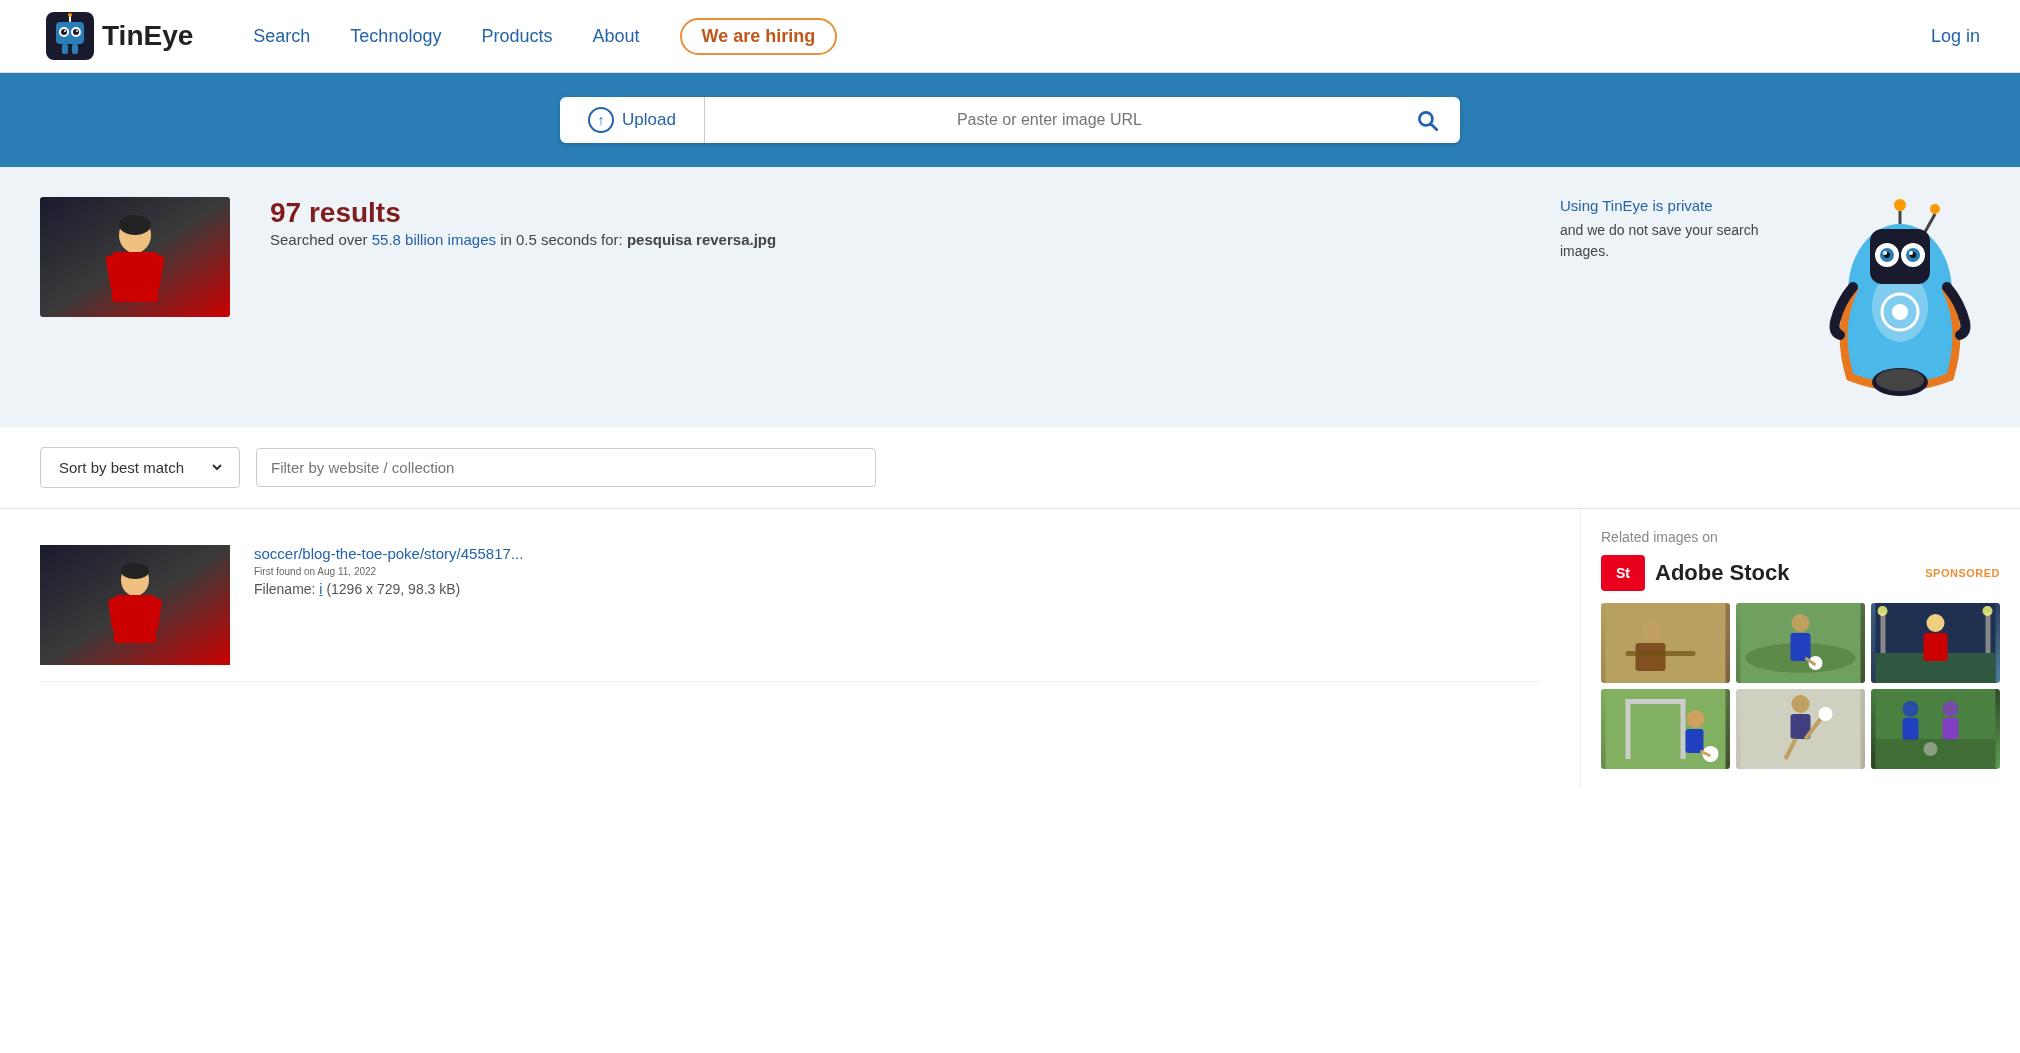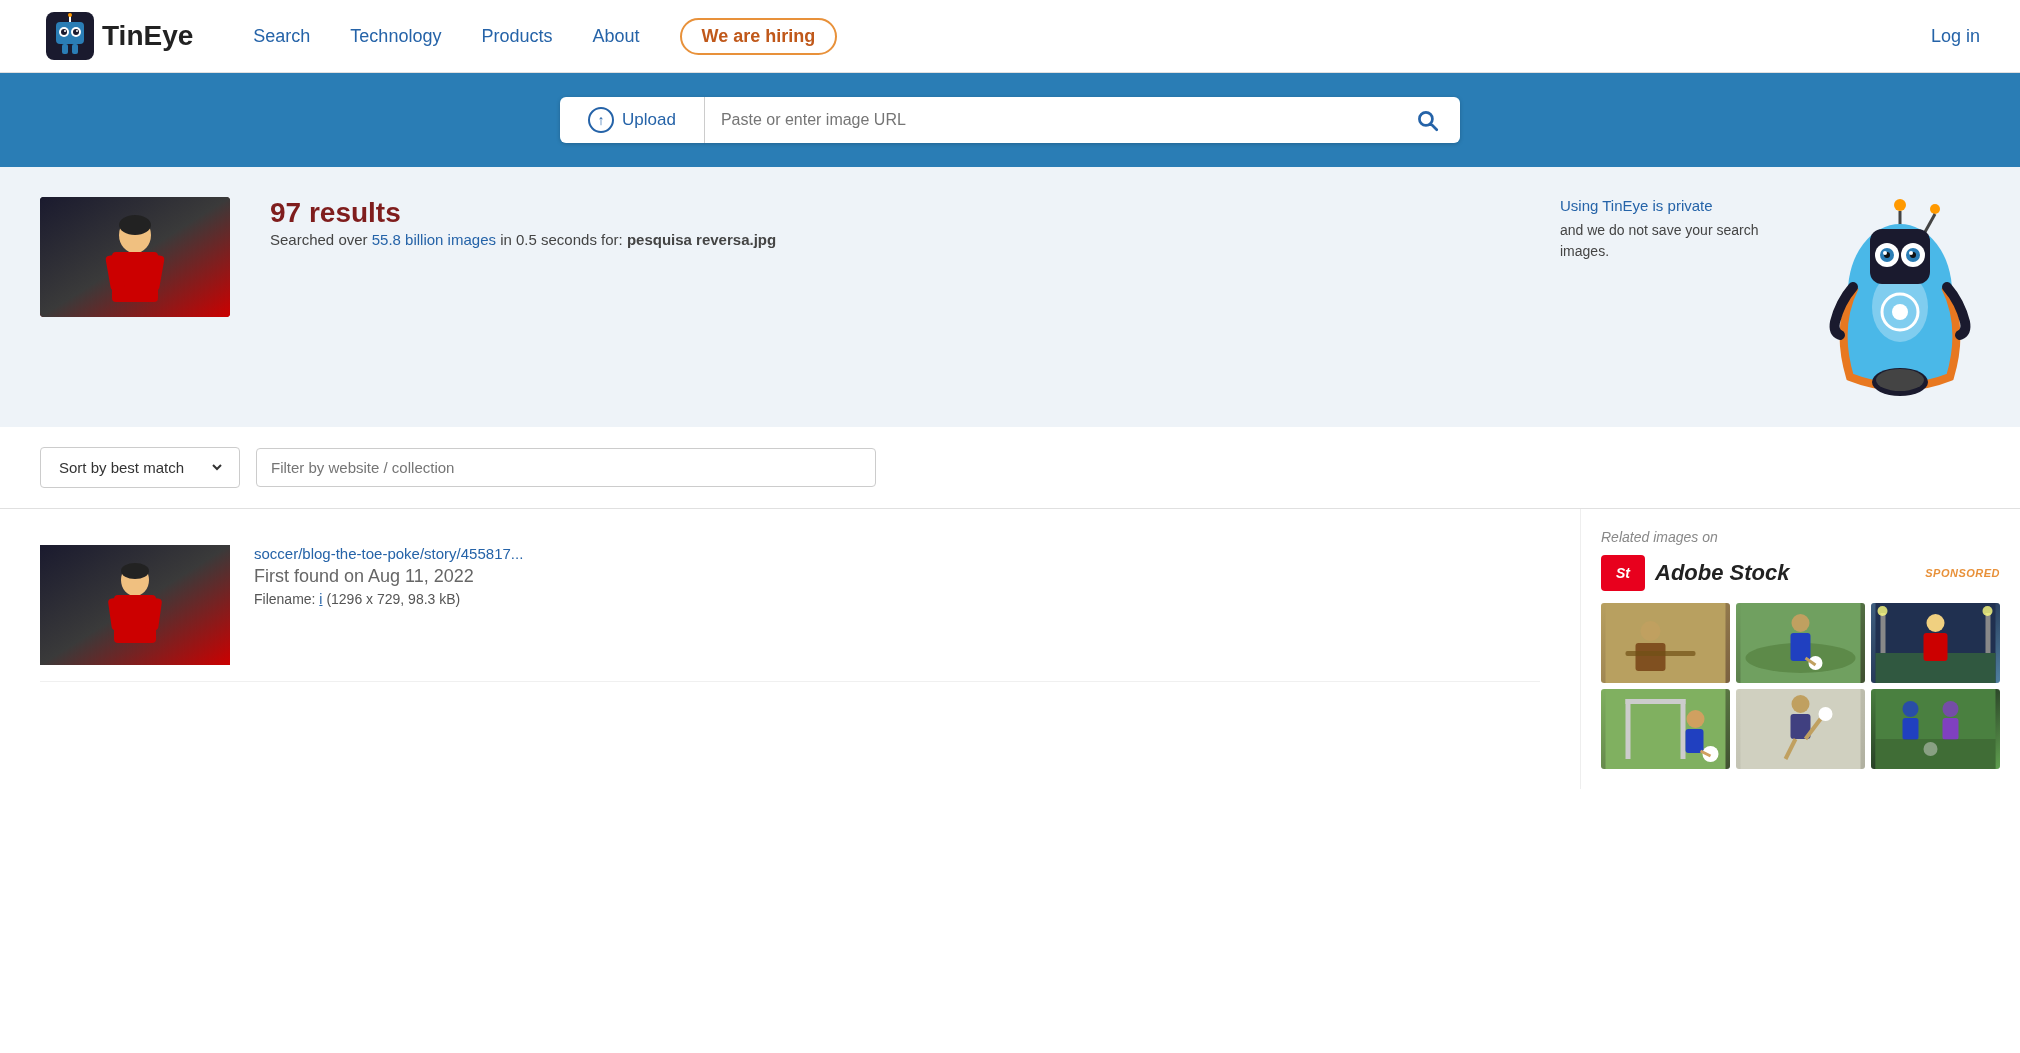--- a/index.html
+++ b/index.html
@@ -101,20 +101,21 @@
       color: #2563a8;
     }
     .url-input {
       flex: 1;
       border: none;
       padding: 14px 16px;
       font-size: 16px;
       color: #666;
       outline: none;
       background: #fff;
+      text-align: center;
     }
     .search-btn {
       background: #fff;
       border: none;
       padding: 0 20px;
       cursor: pointer;
       display: flex;
       align-items: center;
       justify-content: center;
     }
@@ -259,37 +260,36 @@
       margin-bottom: 6px;
     }
     .result-url {
       color: #2563a8;
       font-size: 15px;
       text-decoration: none;
       display: block;
       margin-bottom: 4px;
     }
     .result-meta {
-      font-size: 18px;
+      font-size: 10px;
       color: #666;
       margin-bottom: 4px;
     }
     .result-filename {
       font-size: 14px;
       color: #555;
     }
     .result-filename a { color: #2563a8; }
 
     
     .sidebar {
       width: 440px;
       flex-shrink: 0;
       padding: 20px 20px;
       border-left: 1px solid #eee;
-      font-style: italic;
     }
     .sidebar-label {
       font-size: 14px;
       color: #888;
       margin-bottom: 10px;
     }
     .adobe-stock-header {
       display: flex;
       align-items: center;
       justify-content: space-between;

